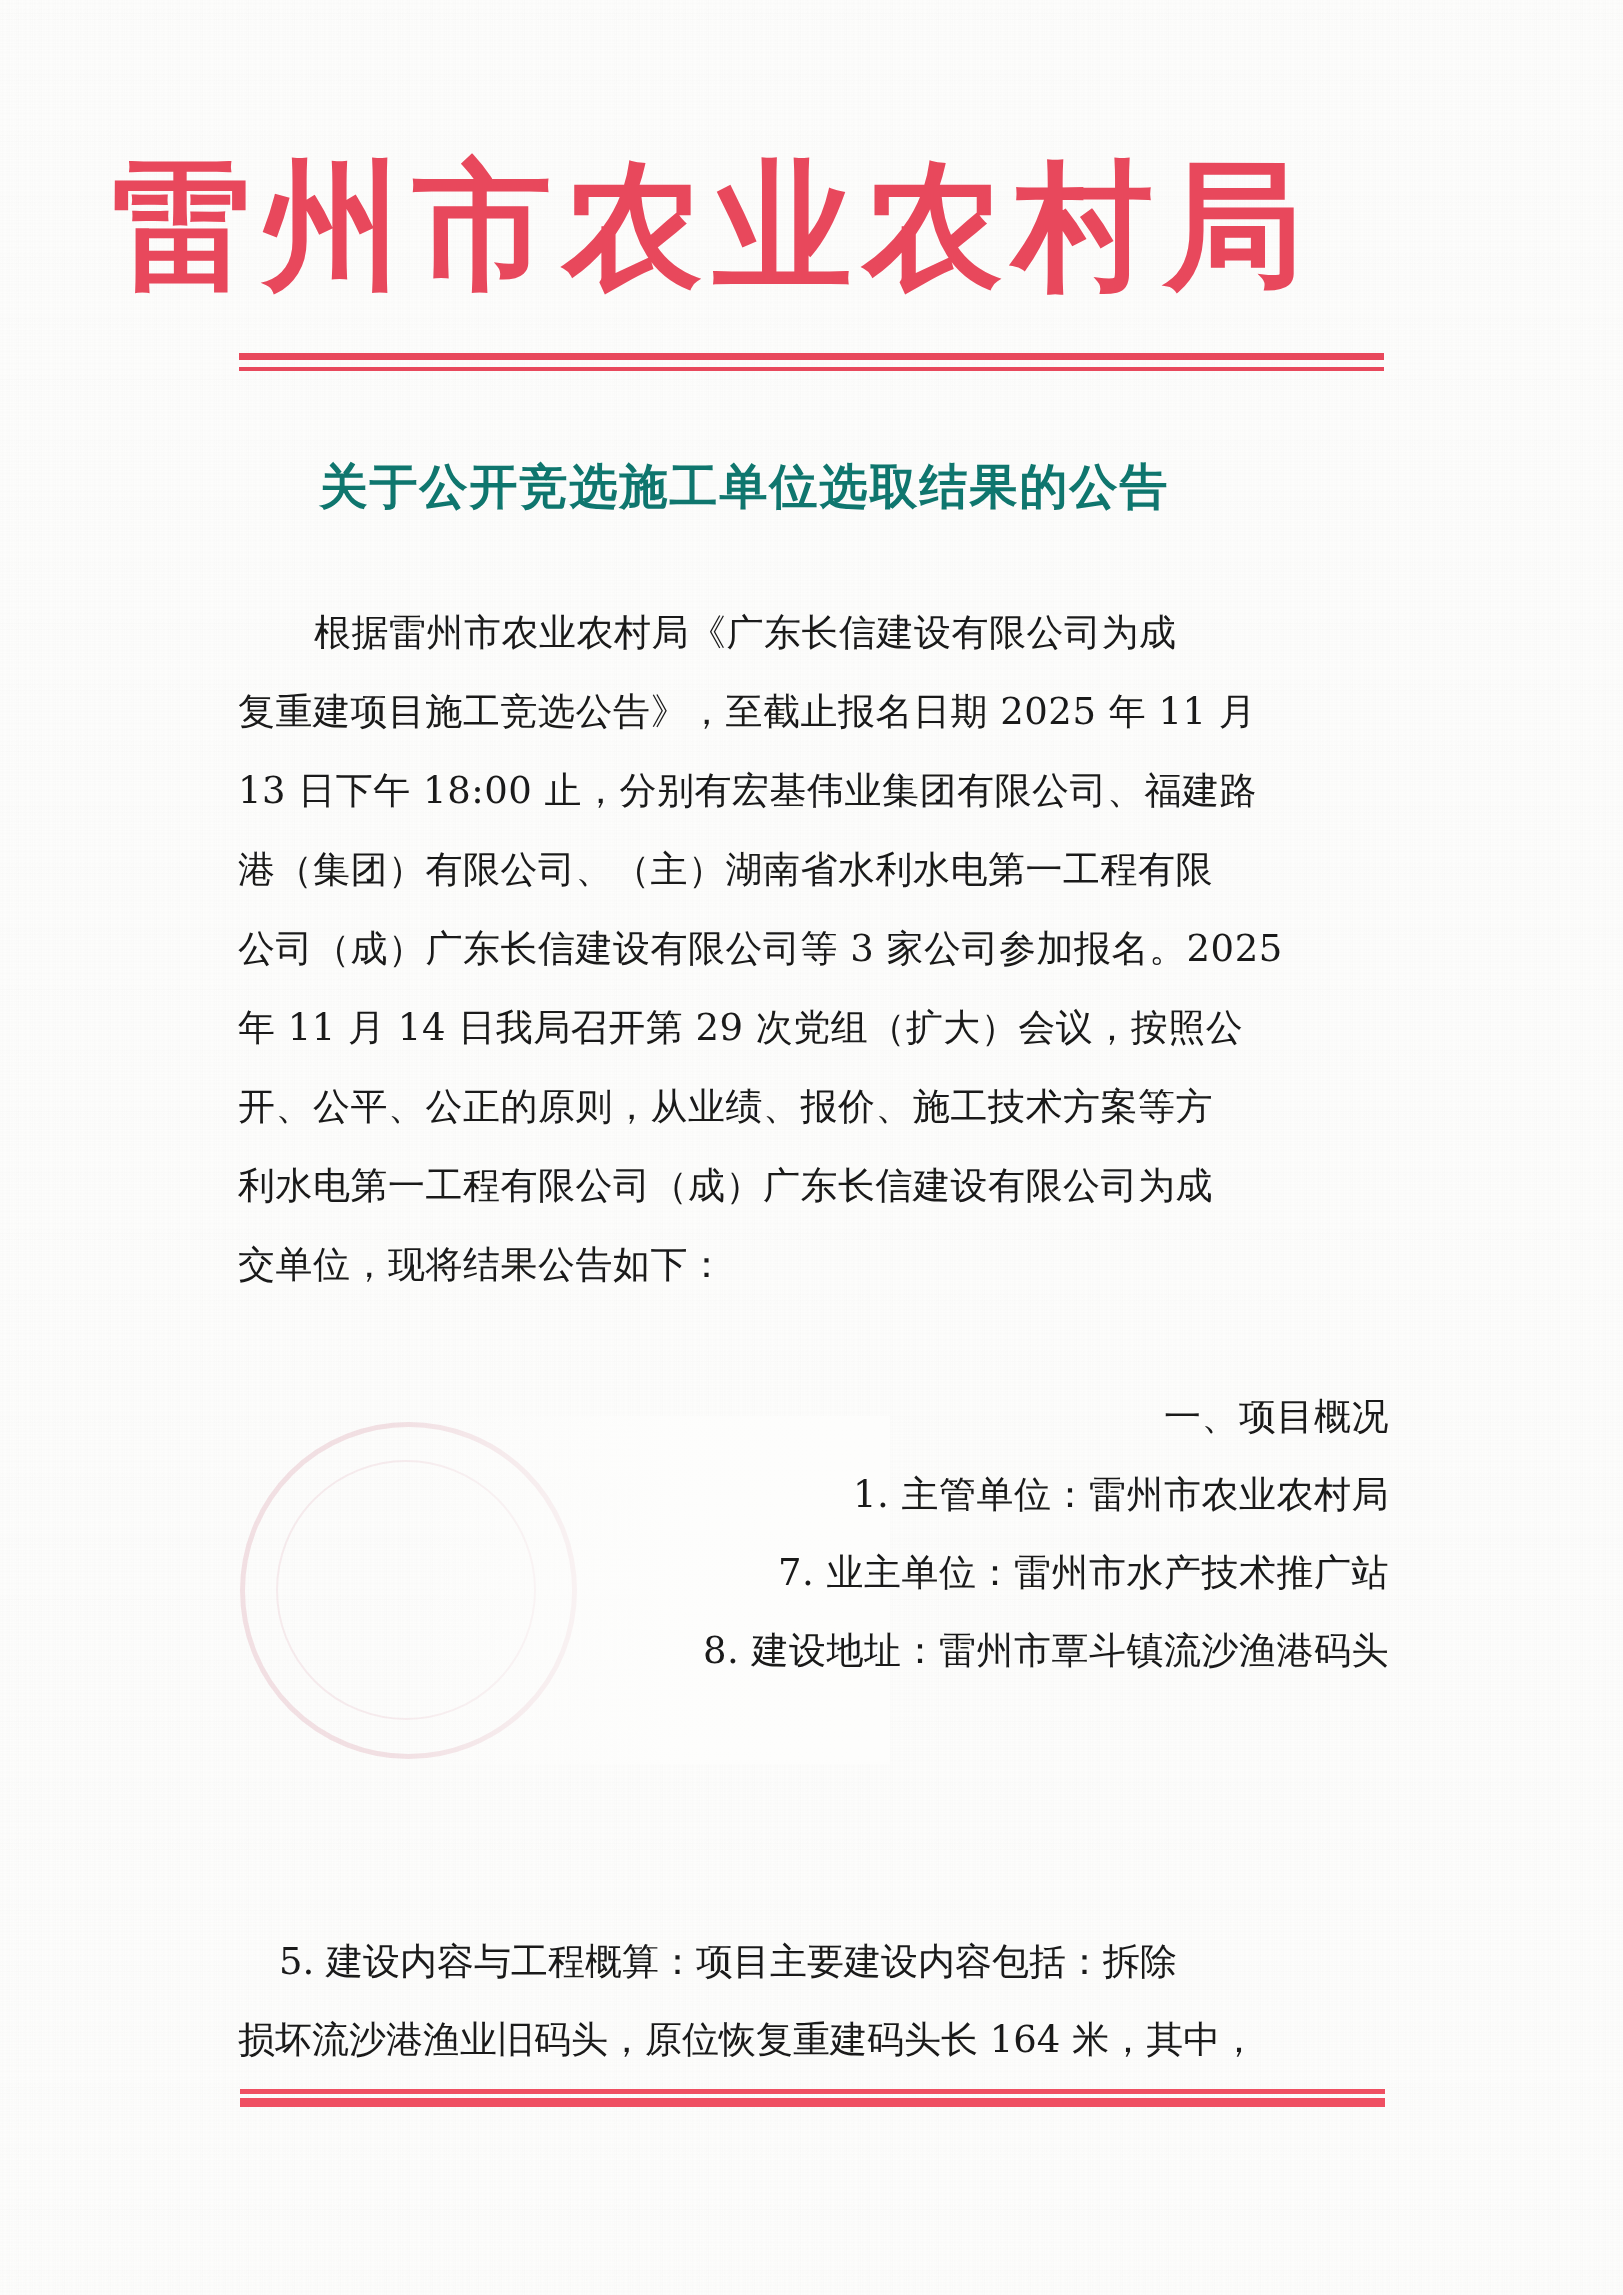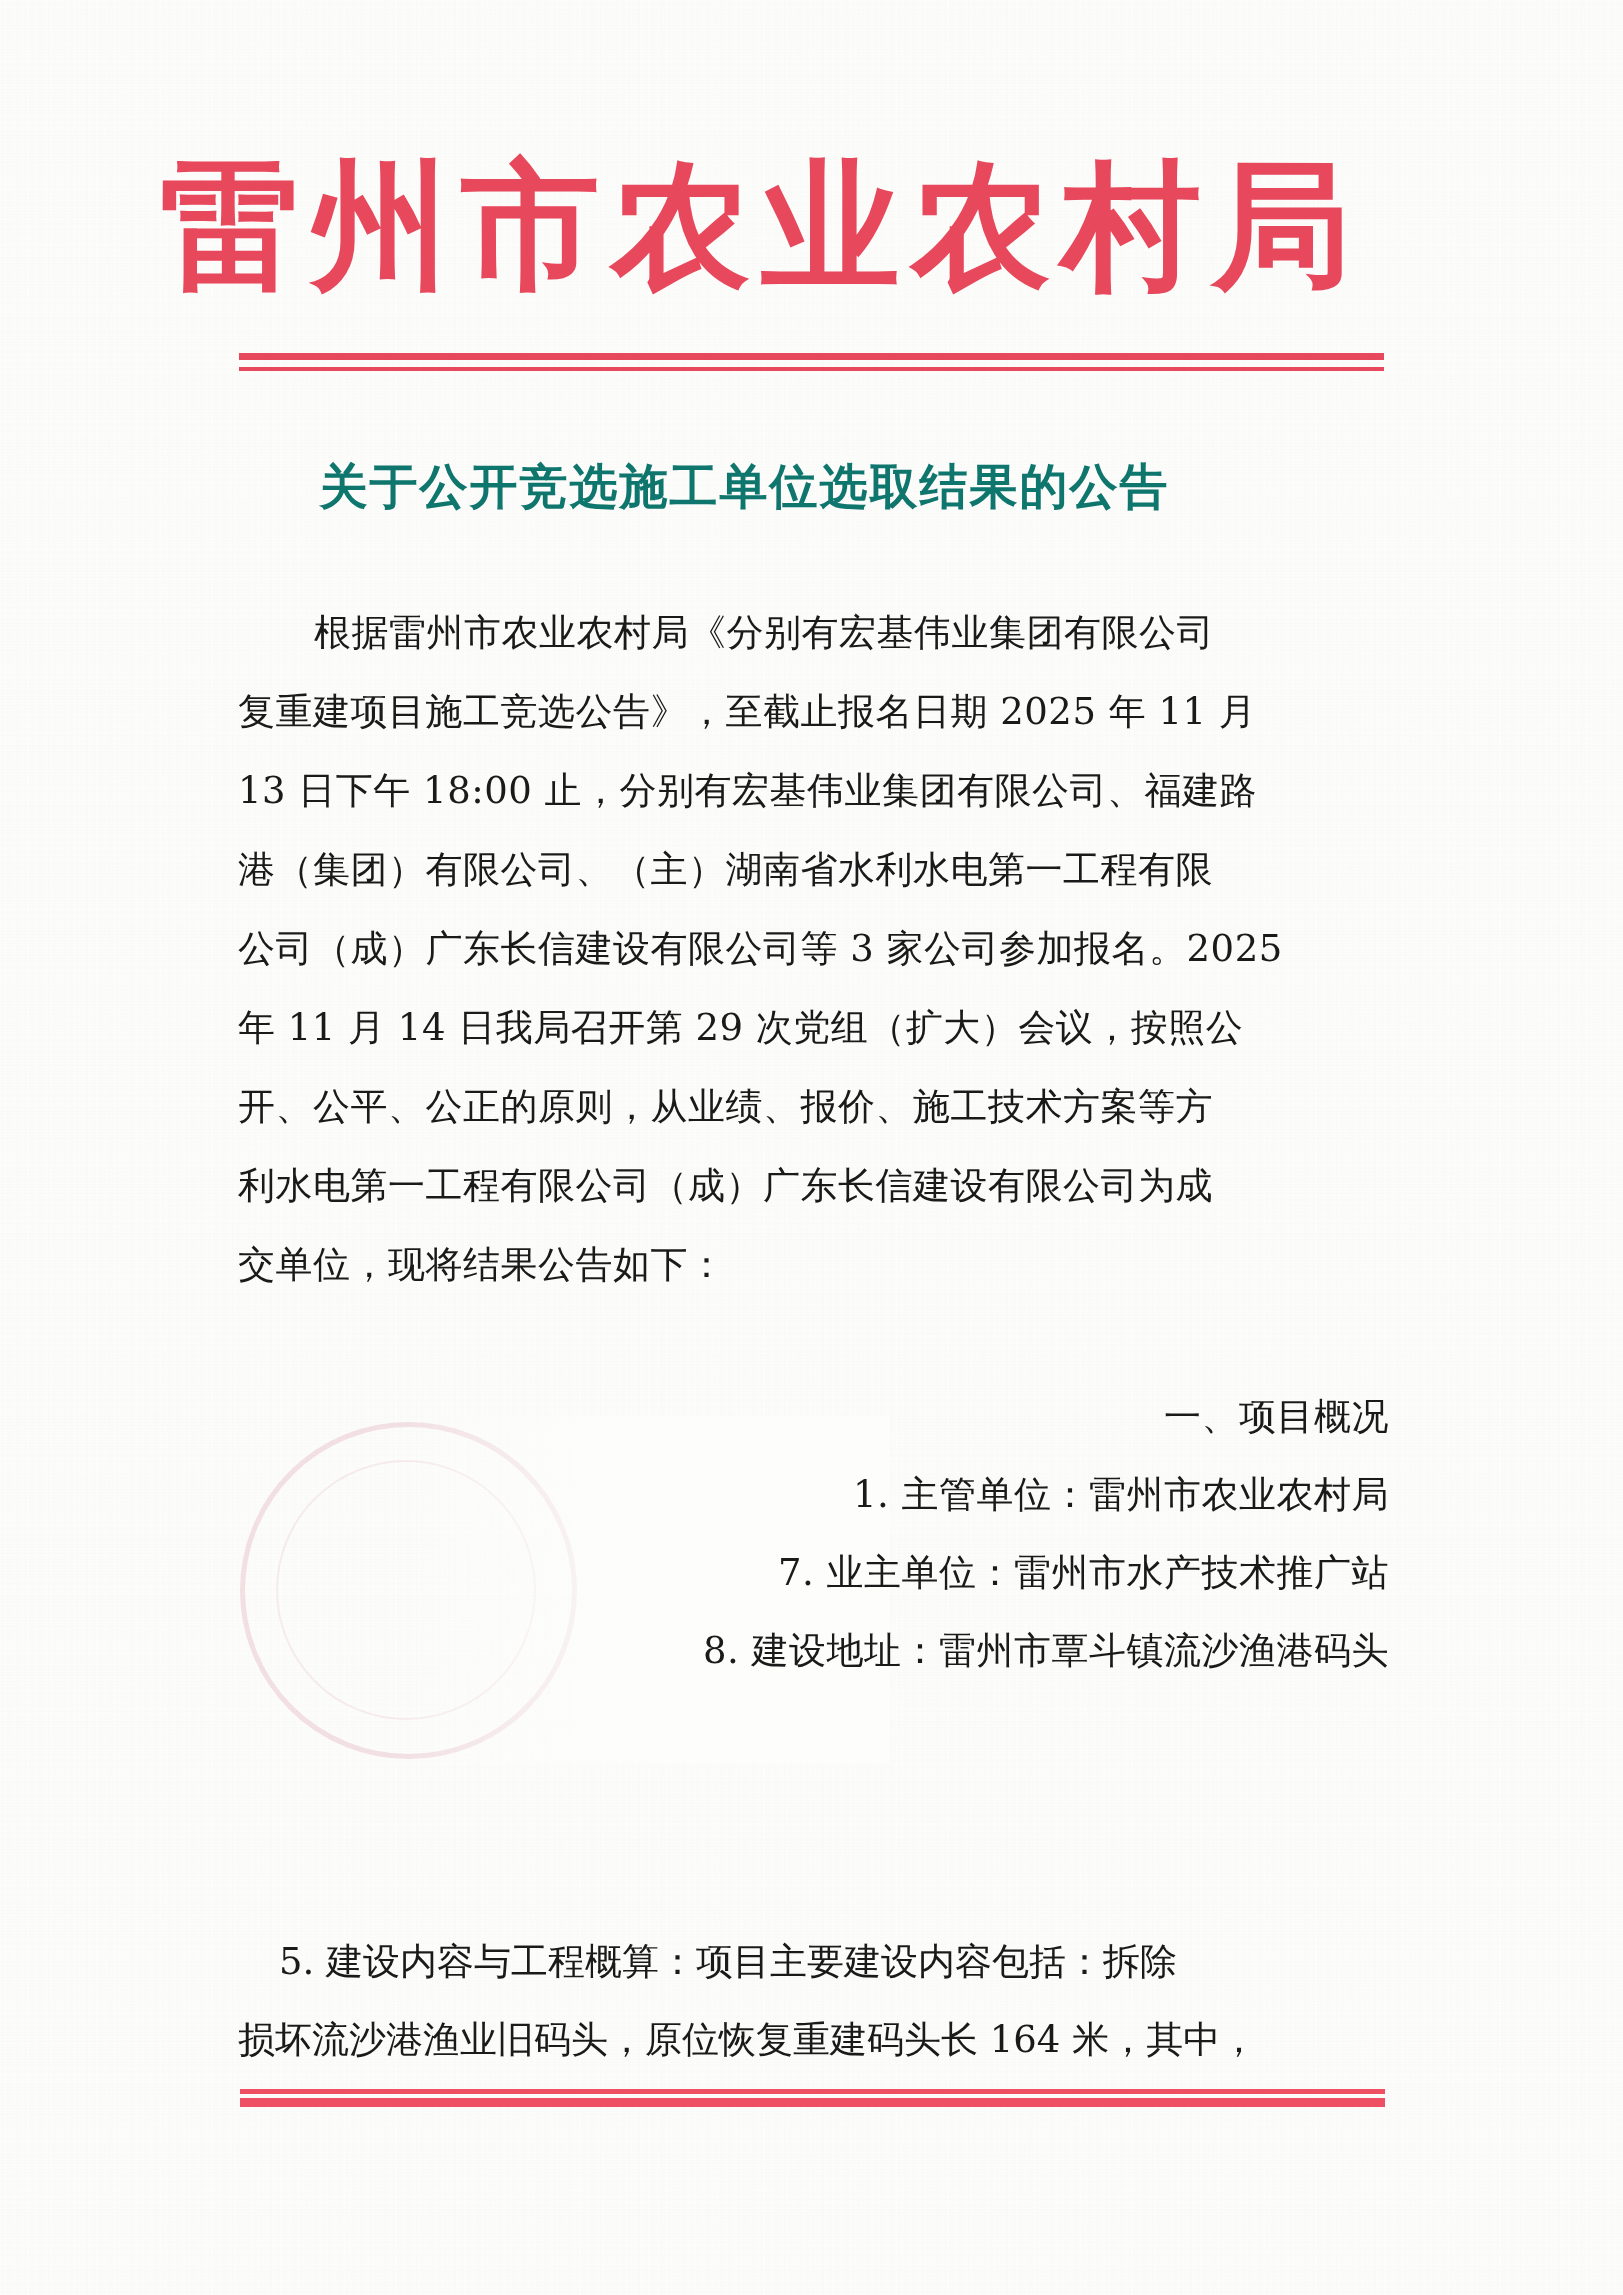--- a/index.html
+++ b/index.html
@@ -42,21 +42,20 @@
     height: 2295px;
   }
 
   
   .masthead {
     position: absolute;
     left: 0;
     top: 153px;
     width: 1415px;
     text-align: center;
-    padding-left: 48px;
   }
   .masthead-title {
     font-family: "DejaVu Serif", "Liberation Serif", serif;
     font-weight: 700;
     font-size: 139px;
     line-height: 1.05;
     letter-spacing: 11.2px;
     color: #e8485c;
     text-indent: 11.2px;
     white-space: nowrap;
@@ -223,21 +222,21 @@
       <div class="bar-thin"></div>
     </div>
 
     <div class="doc-title">关于公开竞选施工单位选取结果的公告</div>
 
     <div class="seal"></div>
     <div class="seal-inner"></div>
     <div class="seal-mask"></div>
 
     <div class="body-block">
-      <div class="para-line indent">根据雷州市农业农村局《分别有宏基伟业集团有限公司</div>
+      <div class="para-line indent">根据雷州市农业农村局《广东长信建设有限公司为成</div>
       <div class="para-line">复重建项目施工竞选公告》，至截止报名日期 2025 年 11 月</div>
       <div class="para-line">13 日下午 18:00 止，分别有宏基伟业集团有限公司、福建路</div>
       <div class="para-line">港（集团）有限公司、（主）湖南省水利水电第一工程有限</div>
       <div class="para-line">公司（成）广东长信建设有限公司等 3 家公司参加报名。2025</div>
       <div class="para-line">年 11 月 14 日我局召开第 29 次党组（扩大）会议，按照公</div>
       <div class="para-line">开、公平、公正的原则，从业绩、报价、施工技术方案等方</div>
       <div class="para-line">利水电第一工程有限公司（成）广东长信建设有限公司为成</div>
       <div class="para-line">交单位，现将结果公告如下：</div>
     </div>
 

